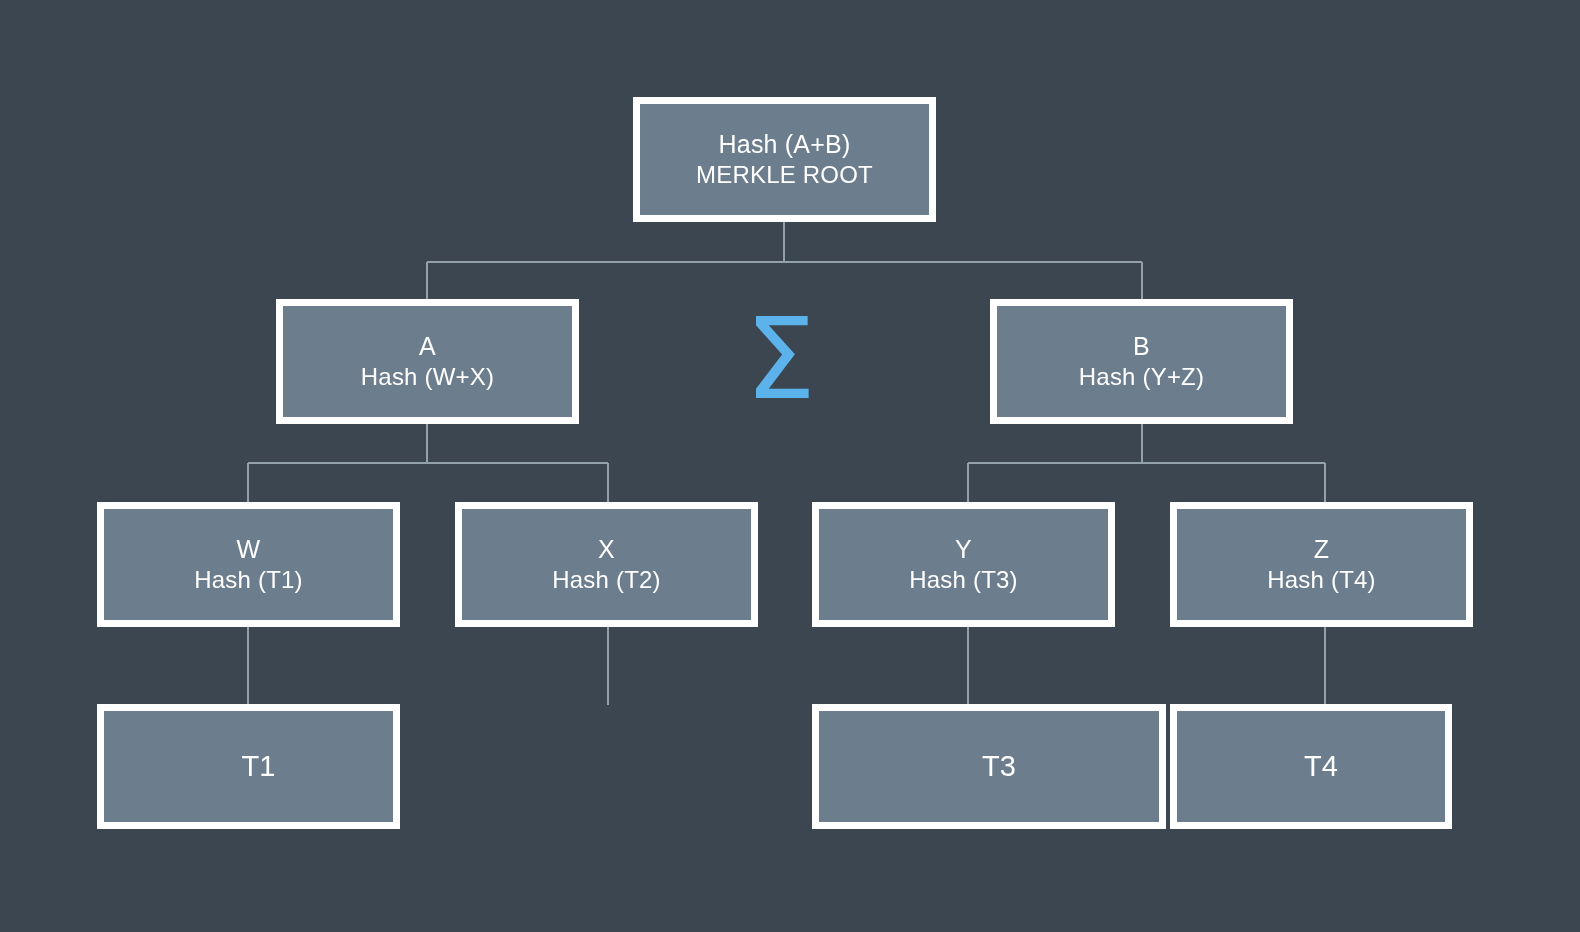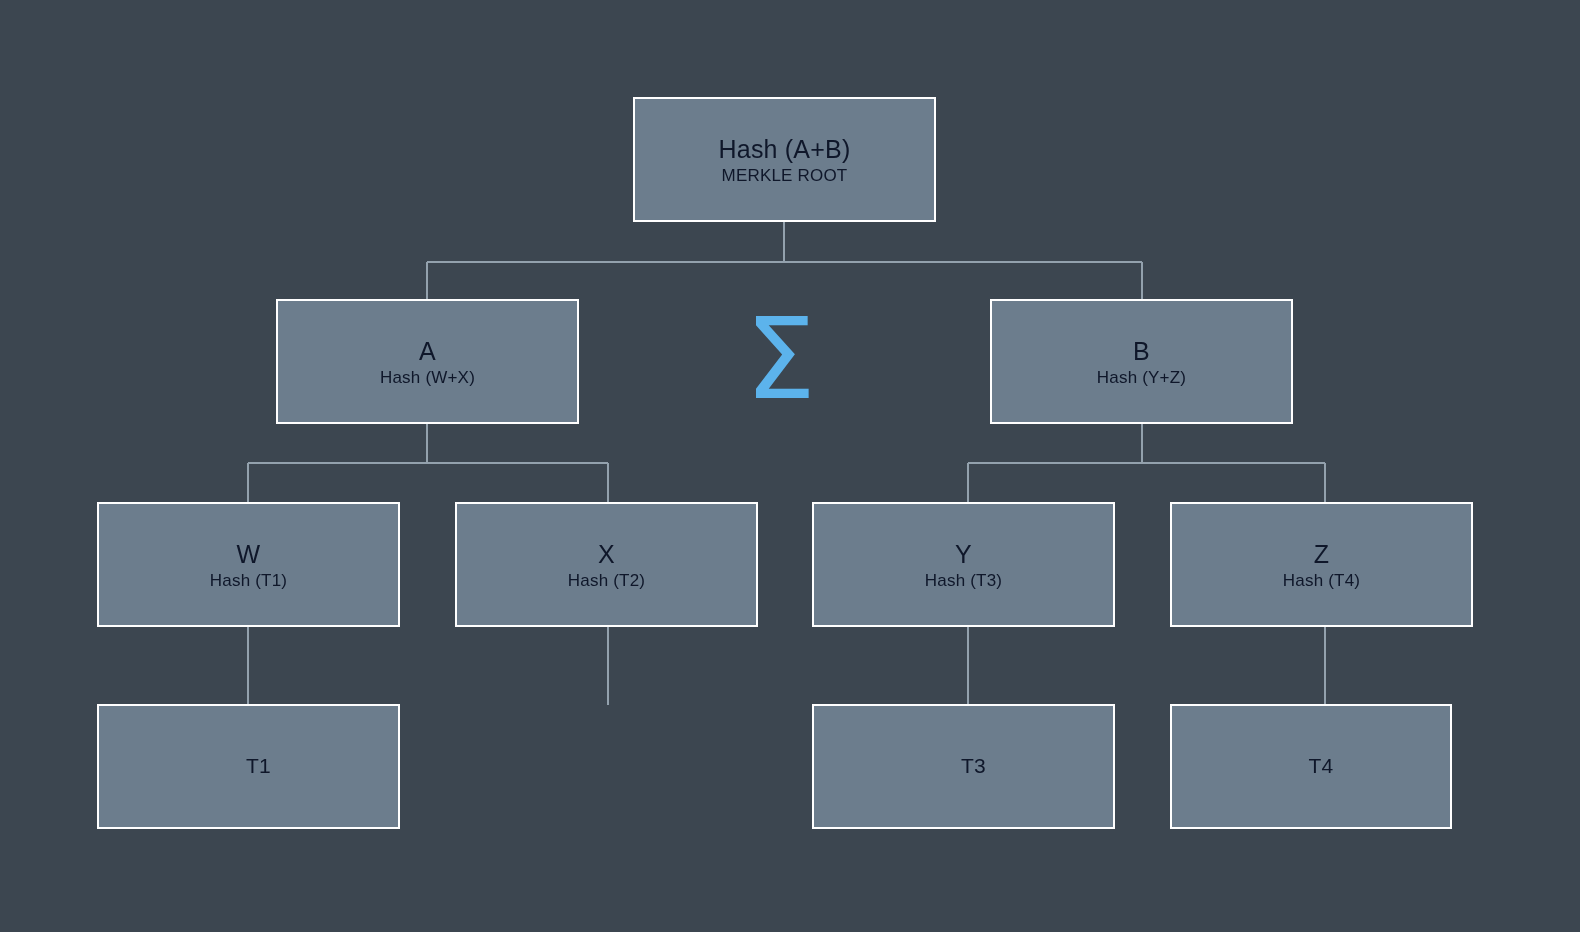--- a/index.html
+++ b/index.html
@@ -31,46 +31,46 @@
     z-index: 1;
     pointer-events: none;
   }
 
   
   .node {
     position: absolute;
     z-index: 2;
     box-sizing: border-box;
     background: #6c7d8d;
-    border: 2px solid #ffffff;
+    border: 7px solid #ffffff;
     display: flex;
     flex-direction: column;
     align-items: center;
     justify-content: center;
-    color: #0f172a;
+    color: #ffffff;
     text-align: center;
     line-height: 1.28;
   }
   .node .line1 {
     font-size: 25px;
     letter-spacing: 0.2px;
     white-space: nowrap;
   }
   .node .line2 {
-    font-size: 17px;
+    font-size: 24px;
     letter-spacing: 0.2px;
     white-space: nowrap;
   }
   
   .node.root {
     justify-content: center;
   }
   
   .node.leaf .line1 {
-    font-size: 21px;
+    font-size: 29px;
     margin-left: 20px;
   }
 
   
   #sigma {
     position: absolute;
     z-index: 3;
     color: #5cb3ec;
     font-family: "DejaVu Sans", sans-serif;
     font-size: 112px;
@@ -135,21 +135,21 @@
   <div class="node" style="left:1170px; top:502px; width:303px; height:125px;">
     <div class="line1">Z</div>
     <div class="line2">Hash (T4)</div>
   </div>
 
   <div class="node leaf" style="left:97px; top:704px; width:303px; height:125px;">
     <div class="line1">T1</div>
   </div>
 
 
-  <div class="node leaf" style="left:812px; top:704px; width:303px; height:125px;">
+  <div class="node leaf" style="left:812px; top:704px; width:354px; height:125px;">
     <div class="line1">T3</div>
   </div>
 
   <div class="node leaf" style="left:1170px; top:704px; width:282px; height:125px;">
     <div class="line1">T4</div>
   </div>
 
 </div>
 
 </body></html>

